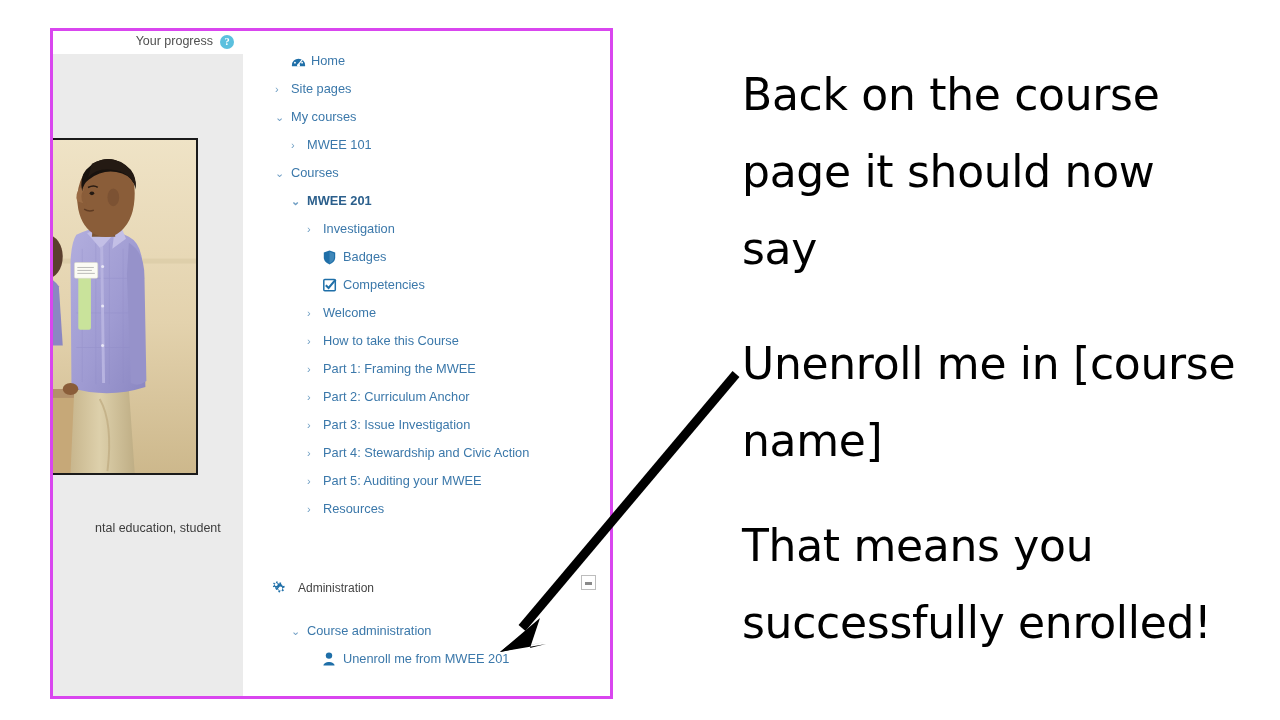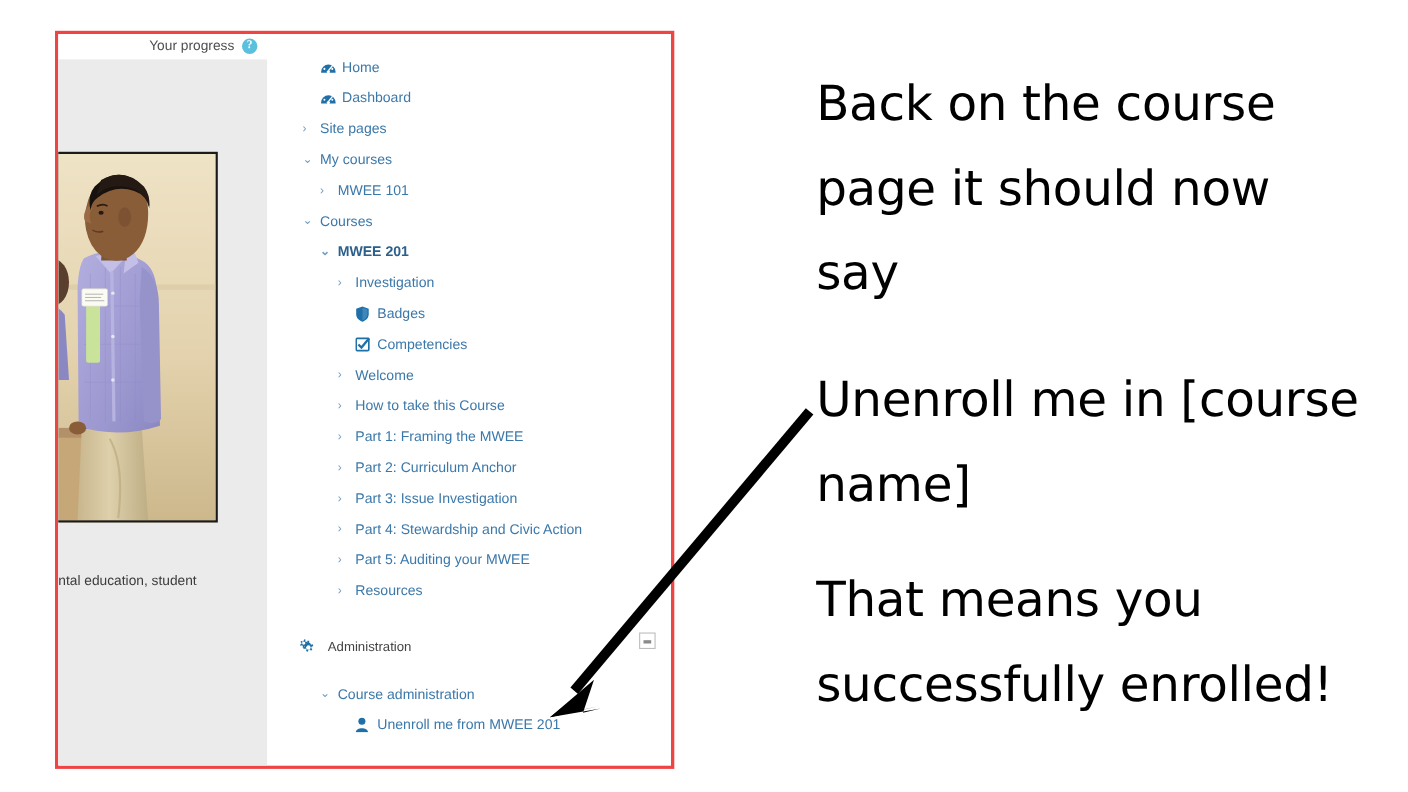--- a/index.html
+++ b/index.html
@@ -15,21 +15,21 @@
     font-family: "Liberation Sans", sans-serif;
   }
 
   
   #screenshot-frame {
     position: absolute;
     left: 50px;
     top: 28px;
     width: 563px;
     height: 671px;
-    border: 3px solid #ef4444;
+    border: 3px solid #d946ef;
     box-sizing: border-box;
     background: #ffffff;
     overflow: hidden;
   }
 
   
   .left-col {
     position: absolute;
     left: 0;
     top: 0;
@@ -94,20 +94,21 @@
     left: 0; top: 0;
     width: 100%; height: 100%;
   }
   .caption-text {
     position: absolute;
     left: 0px;
     top: 490px;
     font-size: 12.5px;
     color: #3c3c3c;
     white-space: nowrap;
+    padding-left: 42px;
   }
 
   
   .nav-col {
     position: absolute;
     left: 190px;
     top: 0;
     right: 0;
     bottom: 0;
     background: #ffffff;
@@ -336,33 +337,20 @@
               <path d="M1 12 A7 7 0 0 1 15 12 L15 13 L1 13 Z" fill="#1f6fa8"></path>
               <circle cx="8" cy="12" r="1.6" fill="#ffffff"></circle>
               <path d="M8 11 L12 6" stroke="#ffffff" stroke-width="1.3"></path>
               <circle cx="4.2" cy="9.2" r="1" fill="#ffffff"></circle>
               <circle cx="11.8" cy="9.2" r="1" fill="#ffffff"></circle>
             </svg>
           </span>
           <span class="nav-label">Home</span>
         </div>
         <div class="nav-item level0">
-          <span class="caret"></span>
-          <span class="nav-icon">
-            <svg width="15" height="15" viewBox="0 0 16 16">
-              <path d="M1 12 A7 7 0 0 1 15 12 L15 13 L1 13 Z" fill="#1f6fa8"></path>
-              <circle cx="8" cy="12" r="1.6" fill="#ffffff"></circle>
-              <path d="M8 11 L12 6" stroke="#ffffff" stroke-width="1.3"></path>
-              <circle cx="4.2" cy="9.2" r="1" fill="#ffffff"></circle>
-              <circle cx="11.8" cy="9.2" r="1" fill="#ffffff"></circle>
-            </svg>
-          </span>
-          <span class="nav-label">Dashboard</span>
-        </div>
-        <div class="nav-item level0">
           <span class="caret">›</span>
           <span class="nav-label">Site pages</span>
         </div>
         <div class="nav-item level0">
           <span class="caret down">⌄</span>
           <span class="nav-label">My courses</span>
         </div>
         <div class="nav-item level1">
           <span class="caret">›</span>
           <span class="nav-label">MWEE 101</span>

